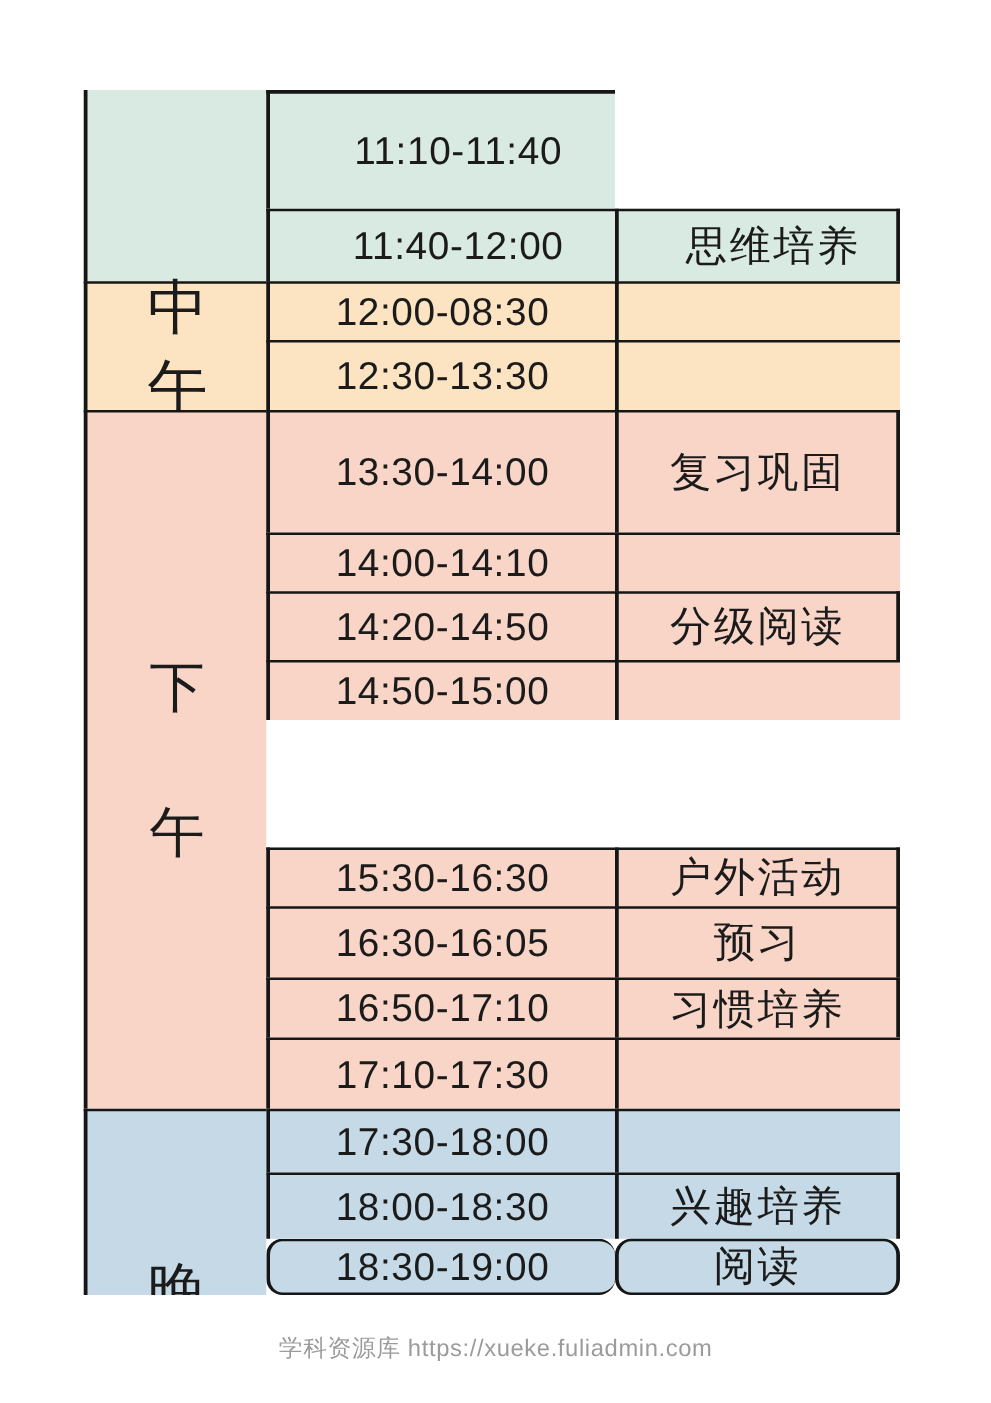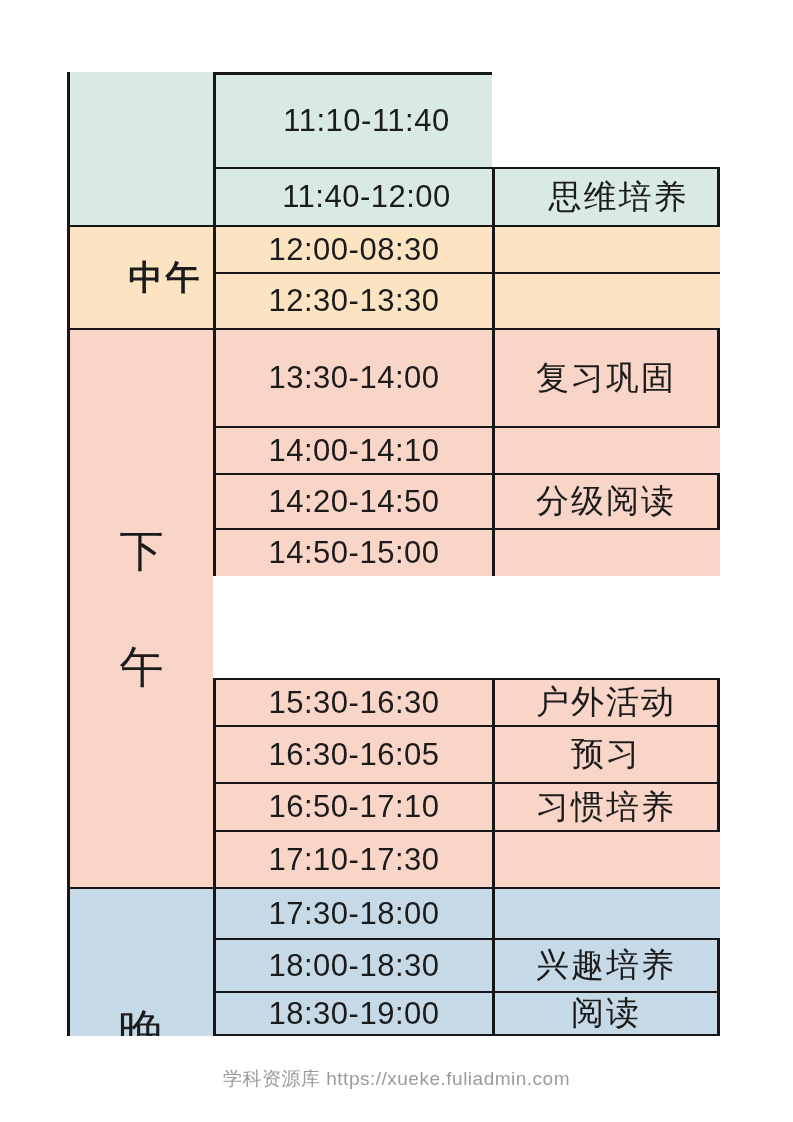--- a/index.html
+++ b/index.html
@@ -23,21 +23,21 @@
 
   
   .sec {
     grid-column: 1;
     border-left: 3px solid var(--border);
     display: flex; align-items: center; justify-content: center;
     color: var(--ink);
   }
   .sec-noon, .sec-afternoon, .sec-evening { border-top: 2px solid var(--border); }
   .sec-morning   { background: var(--green); }
-  .sec-noon      { background: var(--orange); font-size: 34px; letter-spacing: 3px; font-weight: 700; padding-left: 48px; }
+  .sec-noon      { background: var(--orange); font-size: 48px; letter-spacing: 3px; font-weight: 400; padding-left: 48px; }
   .sec-afternoon {
     background: var(--pink);
     flex-direction: column; gap: 72px;
     font-size: 44px; line-height: 1; font-weight: 500;
   }
   .sec-evening   { background: var(--blue); position: relative; overflow: hidden; }
   .lbl-evening {
     position: absolute; top: 119px; left: 0; right: 0;
     text-align: center; font-size: 46px; line-height: 1; font-weight: 500;
   }
@@ -55,21 +55,21 @@
   .a {
     grid-column: 3;
     border-left: 3px solid var(--border);
     border-top: 2px solid var(--border);
     display: flex; align-items: center; justify-content: center;
     font-size: 33px; color: var(--ink); font-weight: 500;
     letter-spacing: 2px;
   }
   .a:not(:empty) { border-right: 3px solid var(--border); }
   .first { border-top-width: 3px; }
-  .last  { border-bottom: 2px solid var(--border); }
+  .last  { border-bottom: 2px solid var(--border); border-radius: 13px; }
 
   .g { background: var(--green); padding-left: 25px; }
   .o { background: var(--orange); }
   .p { background: var(--pink); }
   .b { background: var(--blue); }
 
   .footer {
     position: absolute;
     left: 0; top: 1066px; width: 793px;
     text-align: center;

